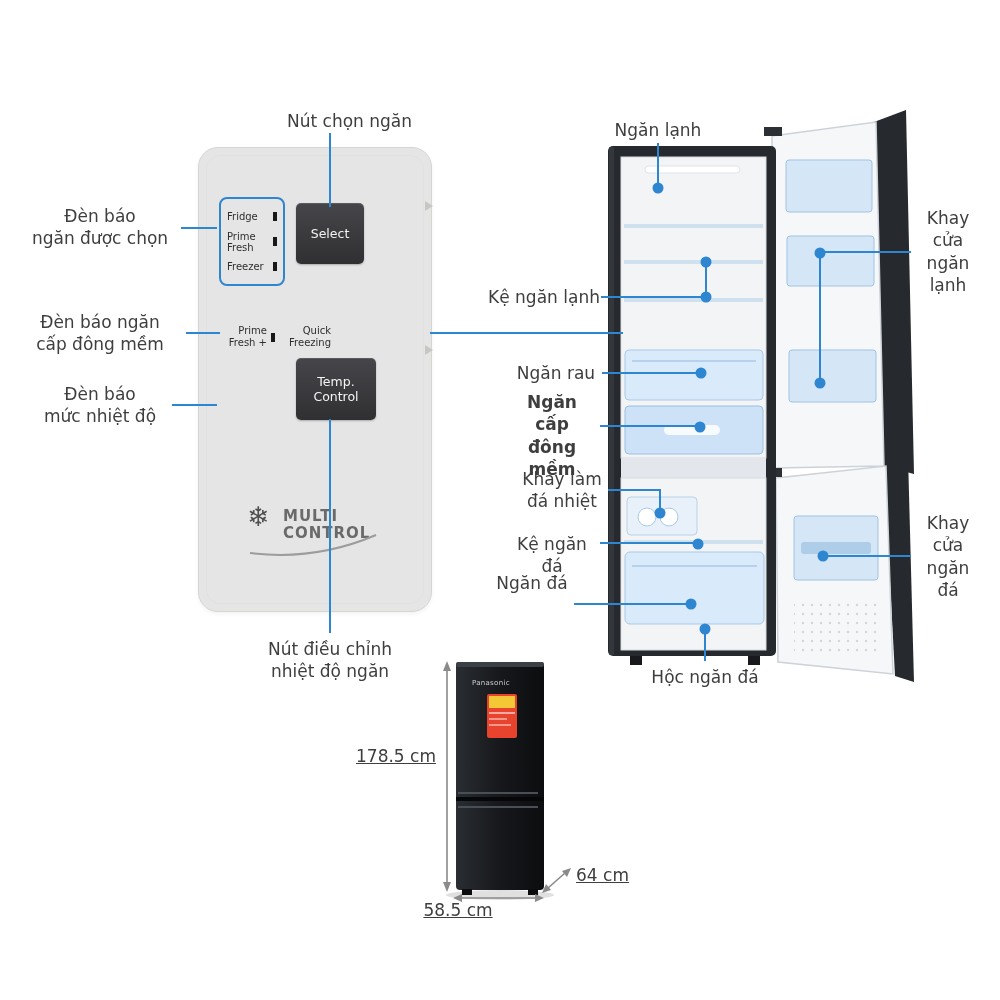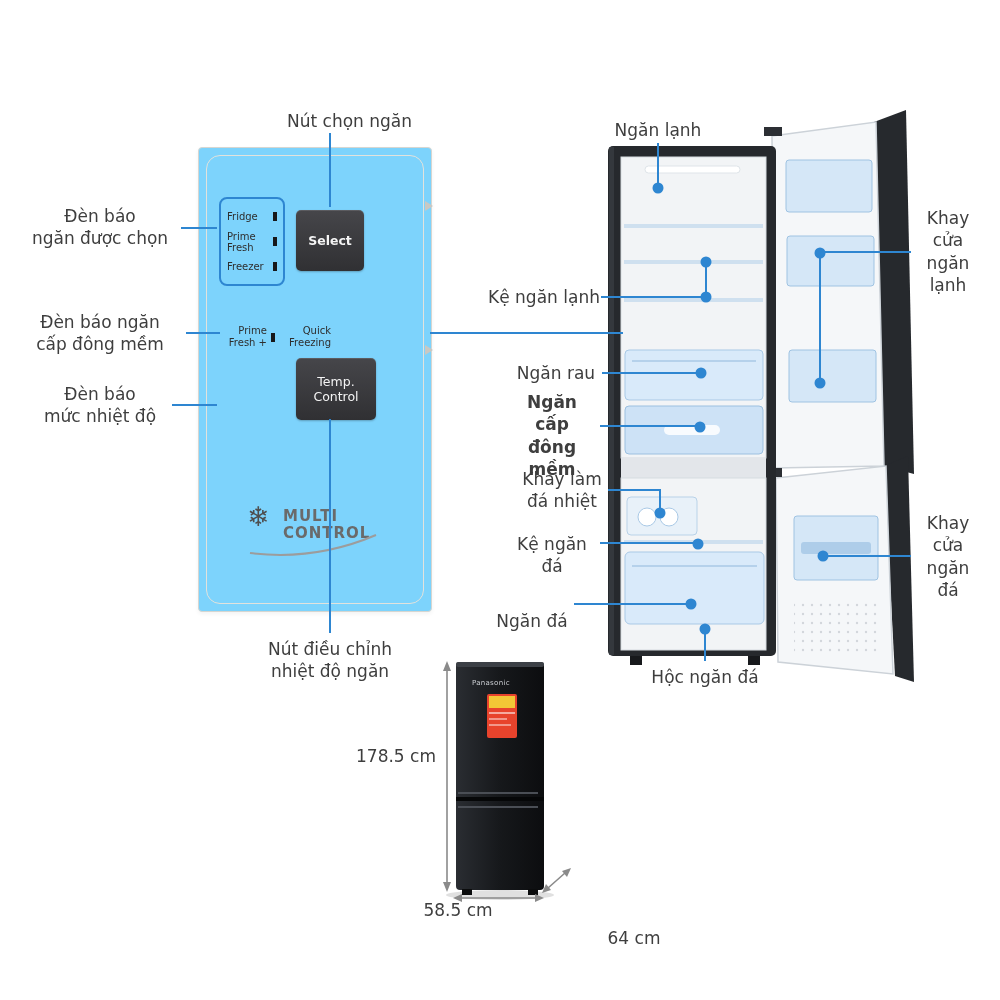--- a/index.html
+++ b/index.html
@@ -1,41 +1,41 @@
 <!DOCTYPE html>
 <html><head>
 <meta charset="utf-8">
 <style>
   html,body{margin:0;padding:0;background:#fff;}
   .canvas{position:relative;width:1000px;height:1000px;background:#ffffff;overflow:hidden;
           font-family:"DejaVu Sans","Liberation Sans",sans-serif;color:#3e3e3e;}
   svg.layer{position:absolute;left:0;top:0;width:1000px;height:1000px;pointer-events:none;}
 
   
-  .panel{position:absolute;left:198px;top:147px;width:232px;height:463px;background:#7dd3fc;
-         border:1px solid #d6d6d1;border-radius:4px;box-shadow:0 2px 4px rgba(0,0,0,.05);}
+  .panel{position:absolute;left:198px;top:147px;width:232px;height:463px;background:#e5e5e5;
+         border:1px solid #d6d6d1;border-radius:20px;box-shadow:0 2px 4px rgba(0,0,0,.05);}
   .panel-inner{position:absolute;left:7px;top:7px;right:7px;bottom:7px;border:1px solid #e2e2dc;border-radius:14px;}
   .notch{position:absolute;right:-2px;width:0;height:0;border-top:5px solid transparent;
          border-bottom:5px solid transparent;border-left:8px solid #c8c8c3;}
   .grp{position:absolute;border:2px solid #2e86d1;border-radius:8px;display:flex;flex-direction:column;
        justify-content:space-evenly;padding:3px 6px;box-sizing:border-box;}
   .irow{display:flex;align-items:center;justify-content:space-between;}
   .ilab{font-size:10px;color:#2e2e2e;line-height:1.1;white-space:pre-line;}
   .iled{width:4px;height:9px;background:#17181a;flex:0 0 auto;}
   .iled.lit{width:5px;background:#f4df4e;box-shadow:0 0 5px 1px rgba(244,223,78,.95);}
   .pbtn{position:absolute;background:linear-gradient(180deg,#46464a,#303033);border-radius:5px;color:#f4f4f4;
         display:flex;align-items:center;justify-content:center;text-align:center;font-size:12.5px;line-height:1.2;
         white-space:pre-line;box-shadow:inset 0 1px 0 rgba(255,255,255,.12),0 1px 2px rgba(0,0,0,.25);}
   .sflab{position:absolute;font-size:10px;color:#2e2e2e;line-height:1.2;white-space:pre-line;}
   .snow{position:absolute;font-size:27px;color:#4e4e4e;line-height:1;}
   .logoTxt{position:absolute;font-weight:bold;font-size:15px;color:#6a6a6a;letter-spacing:1px;}
 
   
   .callout{position:absolute;font-size:17px;line-height:1.32;color:#3e3e3e;white-space:pre-line;text-align:center;}
-  .dim{position:absolute;font-size:17px;color:#3e3e3e;}
+  .dim{position:absolute;font-size:17px;color:#3e3e3e;text-decoration:underline;}
   .brand{position:absolute;left:472px;top:679px;width:56px;font-size:7px;color:#cdd0d5;text-align:left;letter-spacing:.3px;}
 </style>
 </head>
 <body>
 
 <div class="canvas">
 
   <svg class="layer" viewBox="0 0 1000 1000">
     <defs>
       <linearGradient id="gBody" x1="0" y1="0" x2="1" y2="0">
@@ -127,21 +127,21 @@
         <span class="ilab">Prime
 Fresh</span>
         <span class="iled"></span>
       </div>
       <div class="irow">
         <span class="ilab">Freezer</span>
         <span class="iled"></span>
       </div>
     </div>
 
-    <div class="pbtn" style="left:97px;top:62px;width:68px;height:61px;font-weight:bold;">Select</div>
+    <div class="pbtn" style="left:97px;top:55px;width:68px;height:61px;">Select</div>
 
     <div class="sflab" style="left:22px;top:177px;width:46px;text-align:right;">Prime
 Fresh +</div>
     <span class="iled" style="position:absolute;left:72px;top:185px;"></span>
     <div class="sflab" style="left:82px;top:177px;width:50px;text-align:right;">Quick
 Freezing</div>
 
 
     <div class="pbtn" style="left:97px;top:210px;width:80px;height:62px;">Temp.
 Control</div>
@@ -212,25 +212,25 @@
 cửa
 ngăn
 lạnh</div>
   <div class="callout" style="left:488px;top:286px;width:112px;">Kệ ngăn lạnh</div>
   <div class="callout" style="left:512px;top:362px;width:88px;">Ngăn rau</div>
   <div class="callout" style="left:508px;top:391px;width:88px;font-weight:bold;">Ngăn cấp
 đông mềm</div>
   <div class="callout" style="left:518px;top:468px;width:88px;">Khay làm
 đá nhiệt</div>
   <div class="callout" style="left:506px;top:533px;width:92px;">Kệ ngăn đá</div>
-  <div class="callout" style="left:494px;top:610px;width:76px;">Ngăn đá</div>
+  <div class="callout" style="left:494px;top:572px;width:76px;">Ngăn đá</div>
   <div class="callout" style="left:628px;top:666px;width:154px;">Hộc ngăn đá</div>
   <div class="callout" style="left:912px;top:512px;width:72px;">Khay
 cửa
 ngăn
 đá</div>
 
   <div class="dim" style="left:348px;top:746px;width:88px;text-align:right;">178.5 cm</div>
   <div class="dim" style="left:406px;top:900px;width:104px;text-align:center;">58.5 cm</div>
-  <div class="dim" style="left:576px;top:928px;width:80px;text-align:center;margin-left:18px;">64 cm</div>
+  <div class="dim" style="left:576px;top:865px;width:80px;text-align:left;">64 cm</div>
 
   <div class="brand">Panasonic</div>
 </div>
 
 </body></html>

